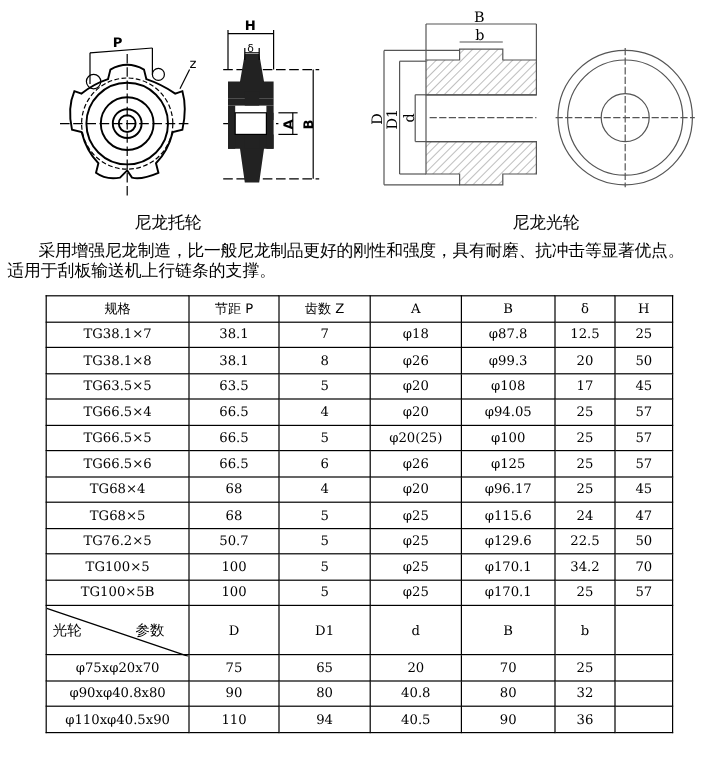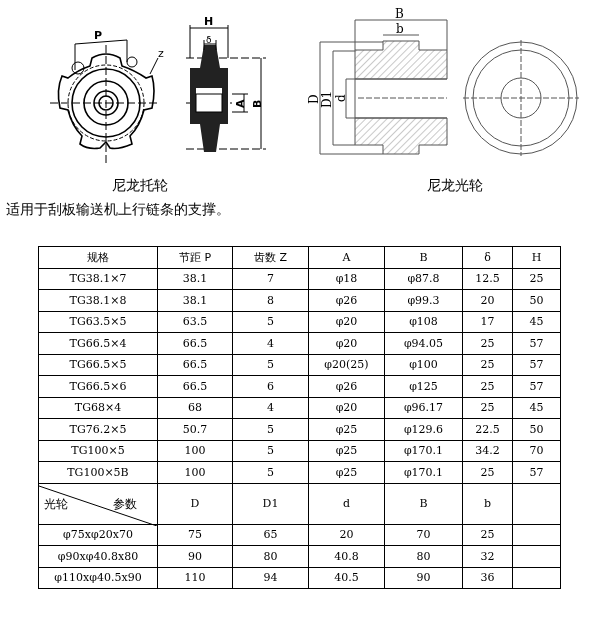--- a/index.html
+++ b/index.html
@@ -120,20 +120,21 @@
     <text x="95" y="18">B</text>
     <text x="96" y="33">b</text>
     <text transform="translate(18,104) rotate(-90)">D</text>
     <text transform="translate(31,108) rotate(-90)">D1</text>
     <text transform="translate(45,102) rotate(-90)">d</text>
   </g>
 </svg>
 <div class="caption" style="left:427px;top:177px">尼龙光轮</div>
 
 <div class="desc">
+  <span class="p1">采用增强尼龙制造，比一般尼龙制品更好的刚性和强度，具有耐磨、抗冲击等显著优点。</span>
   <span class="p2">适用于刮板输送机上行链条的支撑。</span>
 </div>
 
 <table class="spec">
   <tbody>
       <tr>
     <td class="c0 hdr-cn">规格</td>
     <td class="c1 hdr-cn">节距 P</td>
     <td class="c2 hdr-cn">齿数 Z</td>
     <td class="c3">A</td>
@@ -196,20 +197,29 @@
         <td>57</td>
       </tr>
   <tr>
         <td>TG68×4</td>
         <td>68</td>
         <td>4</td>
         <td>φ20</td>
         <td>φ96.17</td>
         <td>25</td>
         <td>45</td>
+      </tr>
+  <tr>
+        <td>TG68×5</td>
+        <td>68</td>
+        <td>5</td>
+        <td>φ25</td>
+        <td>φ115.6</td>
+        <td>24</td>
+        <td>47</td>
       </tr>
   <tr>
         <td>TG76.2×5</td>
         <td>50.7</td>
         <td>5</td>
         <td>φ25</td>
         <td>φ129.6</td>
         <td>22.5</td>
         <td>50</td>
       </tr>

